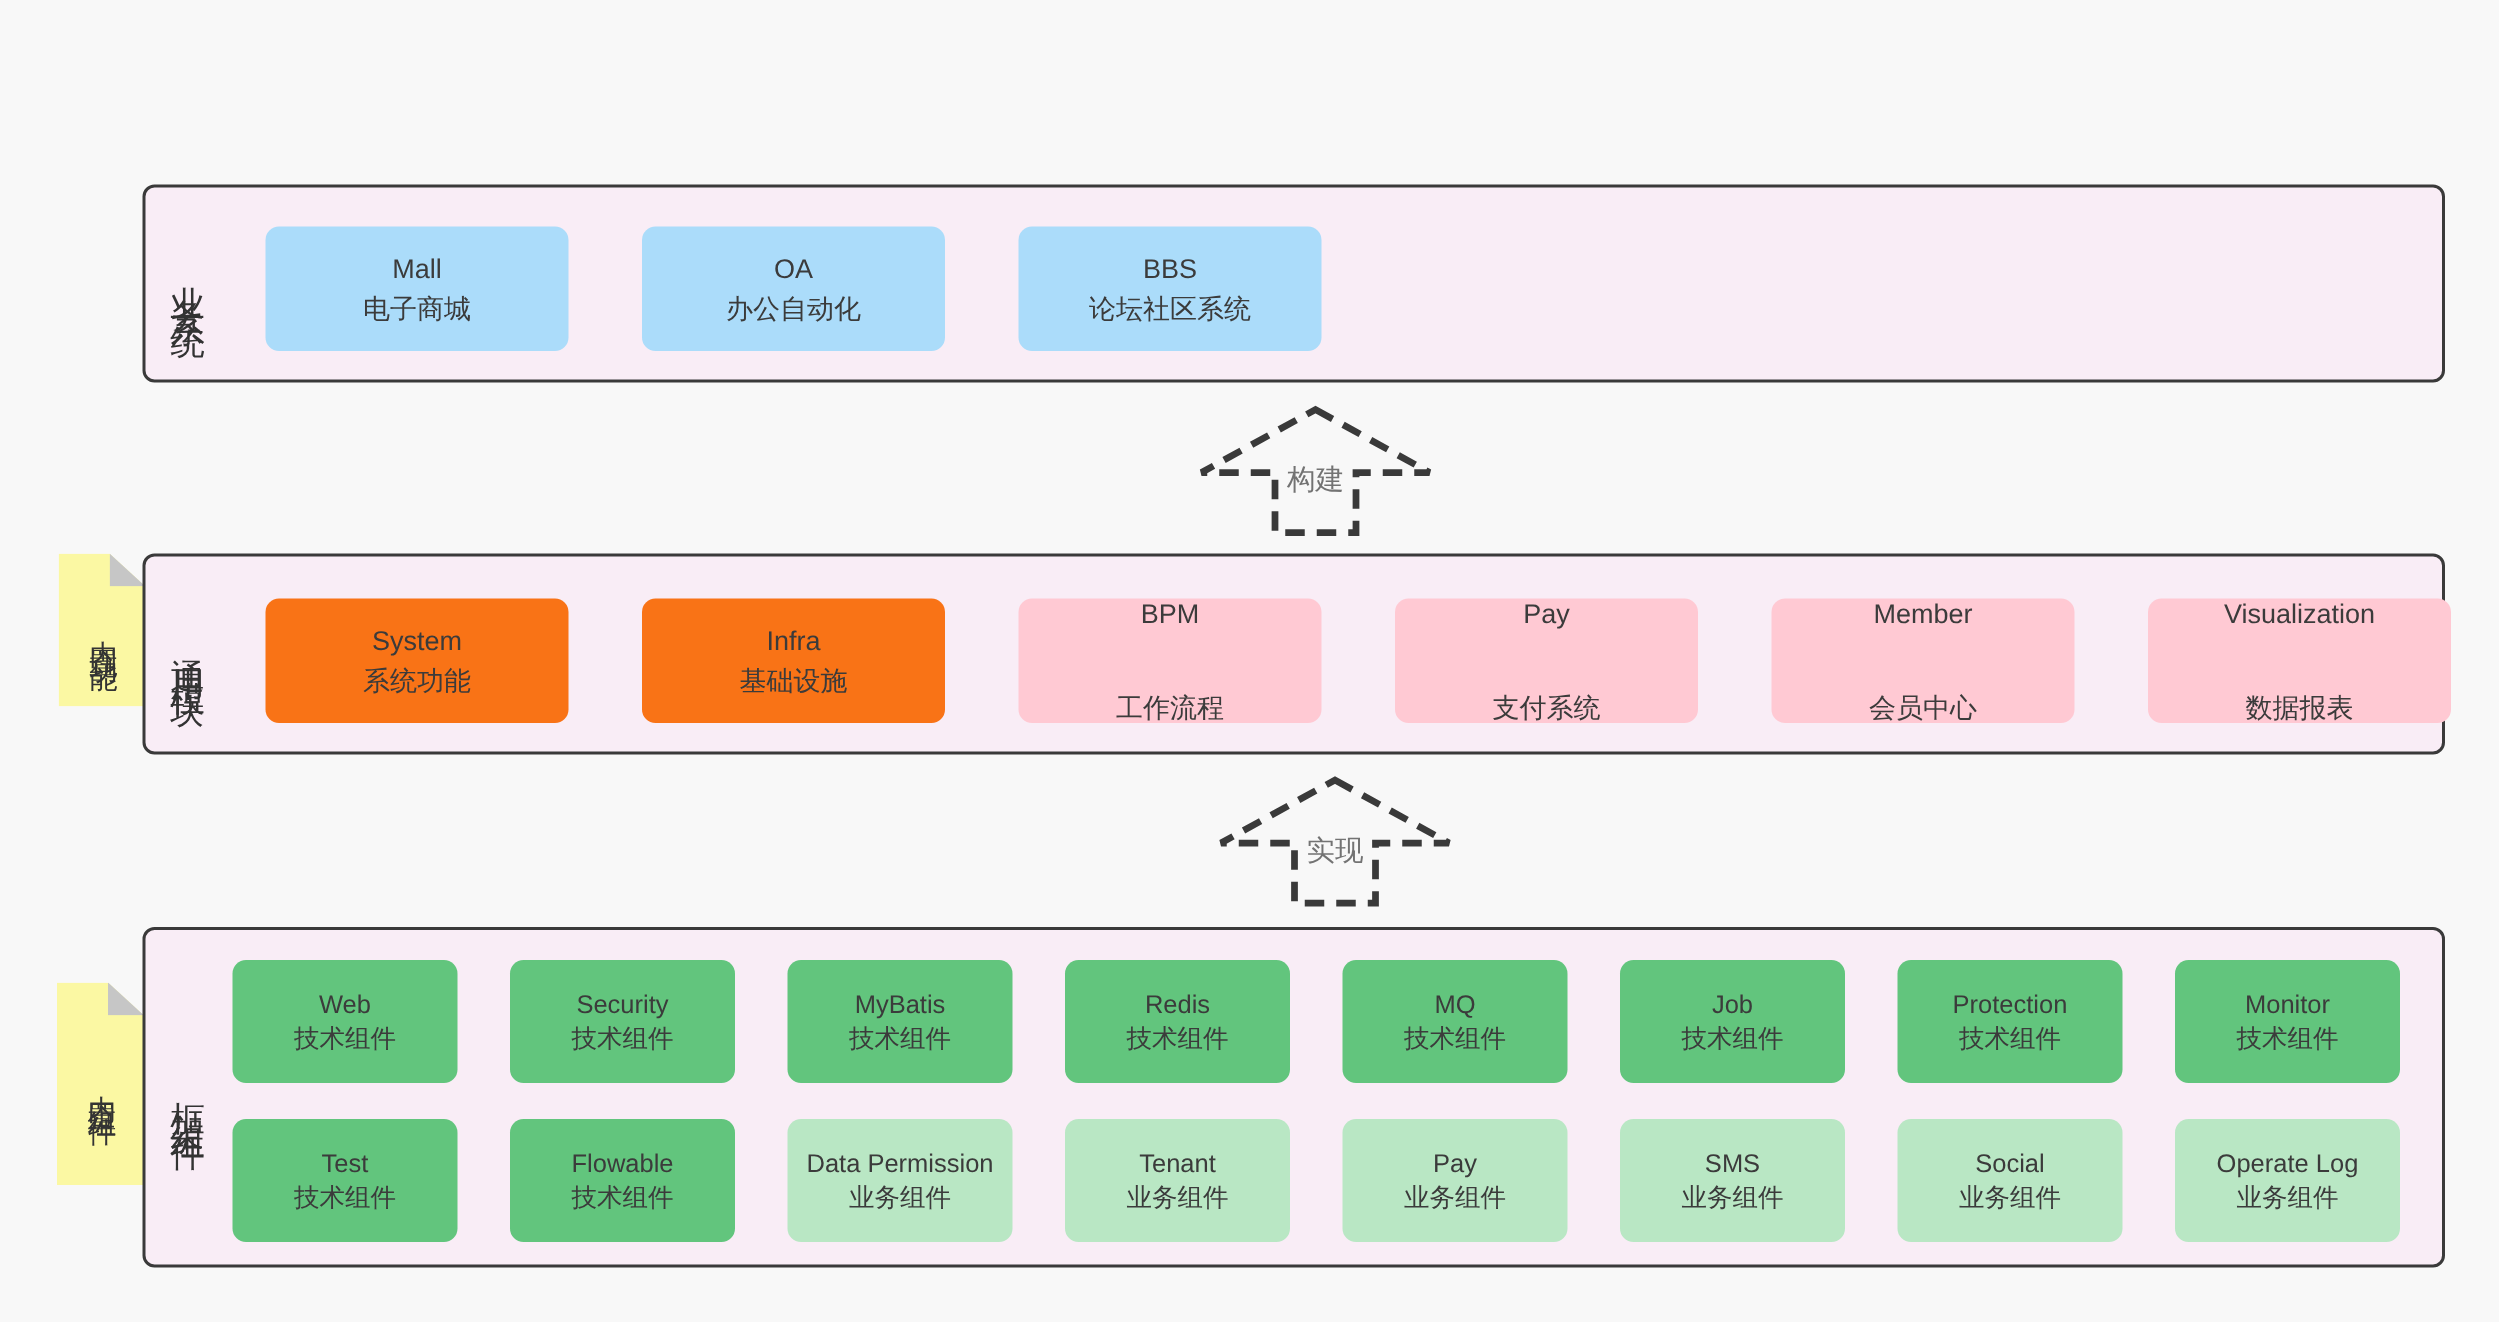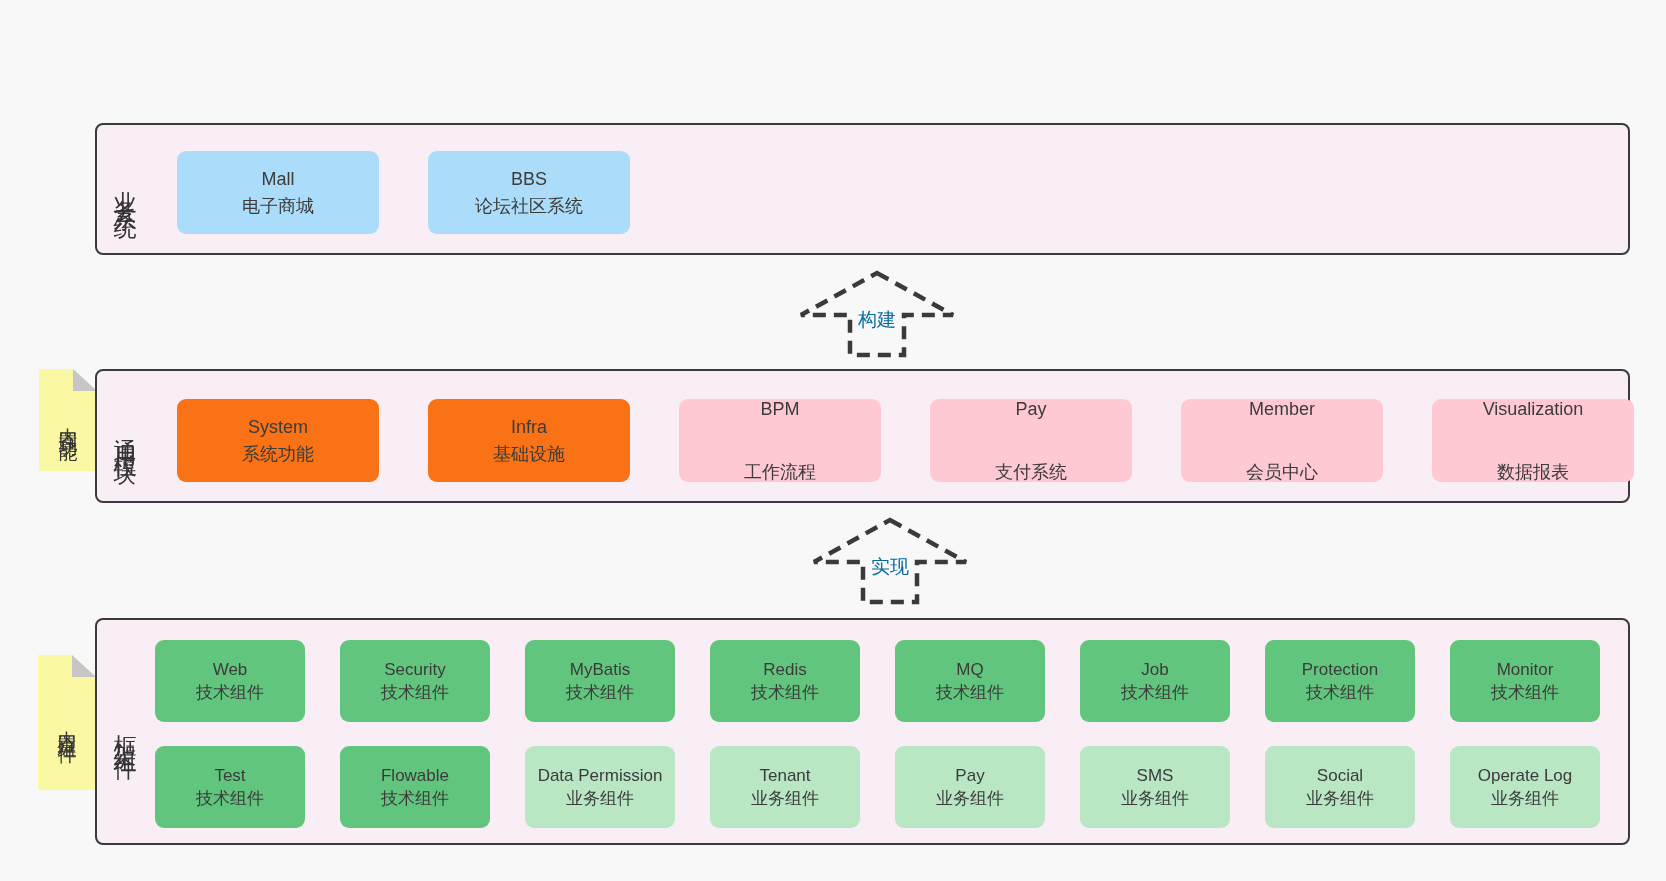--- a/index.html
+++ b/index.html
@@ -60,21 +60,21 @@
     position:absolute;inset:0;display:flex;align-items:center;justify-content:center;
     writing-mode:vertical-rl;text-orientation:upright;
     font-size:19px;letter-spacing:5px;color:#333;padding-top:4px;box-sizing:border-box;
   }
   .arrow{position:absolute;width:160px;height:88px;z-index:1;}
   #arrow-build{left:797px;top:270px;}
   #arrow-implement{left:810px;top:517px;}
   .arrow svg{position:absolute;inset:0;}
   .arrow-label{
     position:absolute;left:50%;top:36px;transform:translateX(-50%);
-    background:#f8f8f8;padding:1px 4px;font-size:19px;color:#0369a1;white-space:nowrap;
+    background:#f8f8f8;padding:1px 4px;font-size:19px;color:#737373;white-space:nowrap;
   }
 </style>
 </head>
 <body>
 
 <div class="note" id="note-modules">
   <div class="note-bg"></div>
   <div class="note-fold"></div>
   <div class="note-text">内置功能</div>
 </div>
@@ -85,20 +85,24 @@
 </div>
 
 <div class="panel" id="panel-business">
   <div class="panel-label">业务系统</div>
   <div class="row6">
     <div class="b v-blue">
       <div>Mall</div>
       <div>电子商城</div>
     </div>
     <div class="b v-blue">
+      <div>OA</div>
+      <div>办公自动化</div>
+    </div>
+    <div class="b v-blue">
       <div>BBS</div>
       <div>论坛社区系统</div>
     </div>
   </div>
 </div>
 
 <div class="arrow" id="arrow-build">
   <svg viewBox="0 0 160 88" width="160" height="88">
     <path d="M80 3 L156 45 L107 45 L107 85 L53 85 L53 45 L4 45 Z" fill="none" stroke="#3a3a3a" stroke-width="4.5" stroke-dasharray="13 8"></path>
   </svg>

